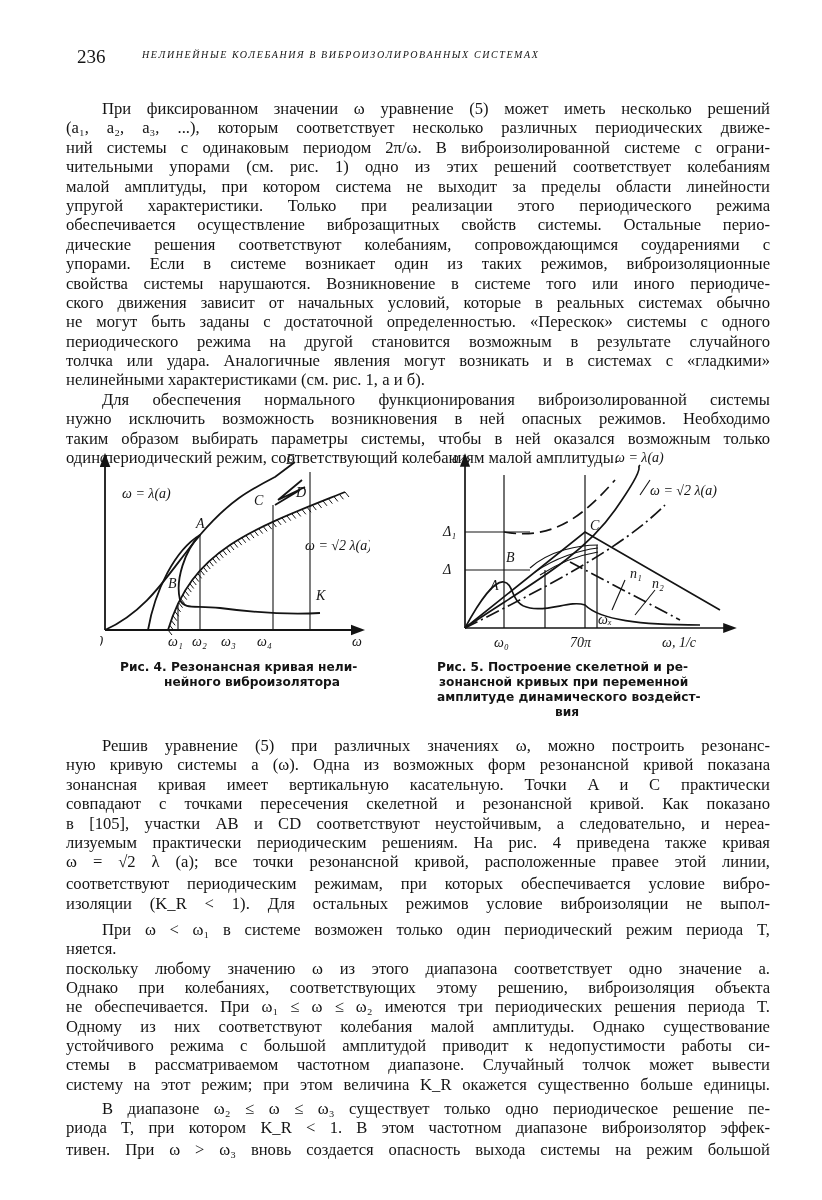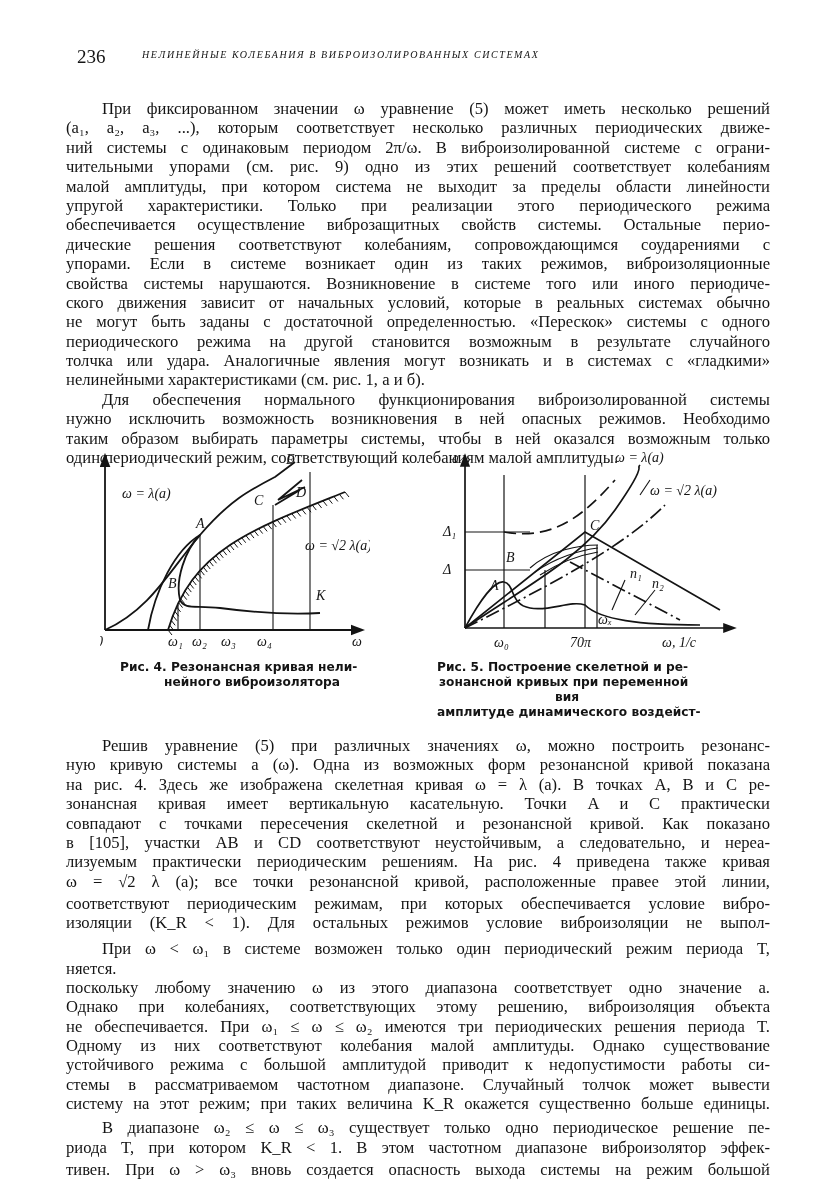--- a/index.html
+++ b/index.html
@@ -22,21 +22,21 @@
 
 <div class="header">
   <span class="page-num">236</span>
   <span class="running-title">НЕЛИНЕЙНЫЕ КОЛЕБАНИЯ В ВИБРОИЗОЛИРОВАННЫХ СИСТЕМАХ</span>
 </div>
 
 <div class="block" style="top:91px;margin-top:8px;">
   <span class="line indent">При фиксированном значении ω уравнение (5) может иметь несколько решений</span>
   <span class="line">(a₁, a₂, a₃, ...), которым соответствует несколько различных периодических движе-</span>
   <span class="line">ний системы с одинаковым периодом 2π/ω. В виброизолированной системе с ограни-</span>
-  <span class="line">чительными упорами (см. рис. 9) одно из этих решений соответствует колебаниям</span>
+  <span class="line">чительными упорами (см. рис. 1) одно из этих решений соответствует колебаниям</span>
   <span class="line">малой амплитуды, при котором система не выходит за пределы области линейности</span>
   <span class="line">упругой характеристики. Только при реализации этого периодического режима</span>
   <span class="line">обеспечивается осуществление виброзащитных свойств системы. Остальные перио-</span>
   <span class="line">дические решения соответствуют колебаниям, сопровождающимся соударениями с</span>
   <span class="line">упорами. Если в системе возникает один из таких режимов, виброизоляционные</span>
   <span class="line">свойства системы нарушаются. Возникновение в системе того или иного периодиче-</span>
   <span class="line">ского движения зависит от начальных условий, которые в реальных системах обычно</span>
   <span class="line">не могут быть заданы с достаточной определенностью. «Перескок» системы с одного</span>
   <span class="line">периодического режима на другой становится возможным в результате случайного</span>
   <span class="line">толчка или удара. Аналогичные явления могут возникать и в системах с «гладкими»</span>
@@ -184,40 +184,39 @@
   </g>
 </svg>
 
 <div class="caption" style="left:120px; top:660px;">
   <span class="cl">Рис. 4. Резонансная кривая нели-</span>
   <span class="cl" style="padding-left:44px;">нейного виброизолятора</span>
 </div>
 <div class="caption" style="left:437px; top:660px; width:300px;">
   <span class="cl">Рис. 5. Построение скелетной и ре-</span>
   <span class="cl" style="padding-left:2px;">зонансной кривых при переменной</span>
+  <span class="cl">амплитуде динамического воздейст-</span>
   <span class="cl" style="padding-left:118px;">вия</span>
-  <span class="cl">амплитуде динамического воздейст-</span>
 </div>
 
 <div class="block" style="top:736px;">
   <span class="line indent">Решив уравнение (5) при различных значениях ω, можно построить резонанс-</span>
   <span class="line">ную кривую системы a (ω). Одна из возможных форм резонансной кривой показана</span>
-  <span class="line">на рис. 4. Здесь же изображена скелетная кривая ω = λ (a). В точках A, B и C ре-</span>
   <span class="line">зонансная кривая имеет вертикальную касательную. Точки A и C практически</span>
   <span class="line">совпадают с точками пересечения скелетной и резонансной кривой. Как показано</span>
   <span class="line">в [105], участки AB и CD соответствуют неустойчивым, а следовательно, и нереа-</span>
   <span class="line">лизуемым практически периодическим решениям. На рис. 4 приведена также кривая</span>
   <span class="line" style="height:22px;">ω = √2 λ (a); все точки резонансной кривой, расположенные правее этой линии,</span>
   <span class="line">соответствуют периодическим режимам, при которых обеспечивается условие вибро-</span>
   <span class="line" style="height:22px;">изоляции (K_R &lt; 1). Для остальных режимов условие виброизоляции не выпол-</span>
   <span class="line indent" style="margin-top:4px;">При ω &lt; ω₁ в системе возможен только один периодический режим периода T,</span>
   <span class="line last">няется.</span>
   <span class="line">поскольку любому значению ω из этого диапазона соответствует одно значение a.</span>
   <span class="line">Однако при колебаниях, соответствующих этому решению, виброизоляция объекта</span>
   <span class="line">не обеспечивается. При ω₁ ≤ ω ≤ ω₂ имеются три периодических решения периода T.</span>
   <span class="line">Одному из них соответствуют колебания малой амплитуды. Однако существование</span>
   <span class="line">устойчивого режима с большой амплитудой приводит к недопустимости работы си-</span>
   <span class="line">стемы в рассматриваемом частотном диапазоне. Случайный толчок может вывести</span>
-  <span class="line" style="height:24px;">систему на этот режим; при таких величина K_R окажется существенно больше единицы.</span>
+  <span class="line" style="height:24px;">систему на этот режим; при этом величина K_R окажется существенно больше единицы.</span>
   <span class="line indent">В диапазоне ω₂ ≤ ω ≤ ω₃ существует только одно периодическое решение пе-</span>
   <span class="line" style="height:22px;">риода T, при котором K_R &lt; 1. В этом частотном диапазоне виброизолятор эффек-</span>
   <span class="line">тивен. При ω &gt; ω₃ вновь создается опасность выхода системы на режим большой</span>
 </div>
 
 </body></html>

